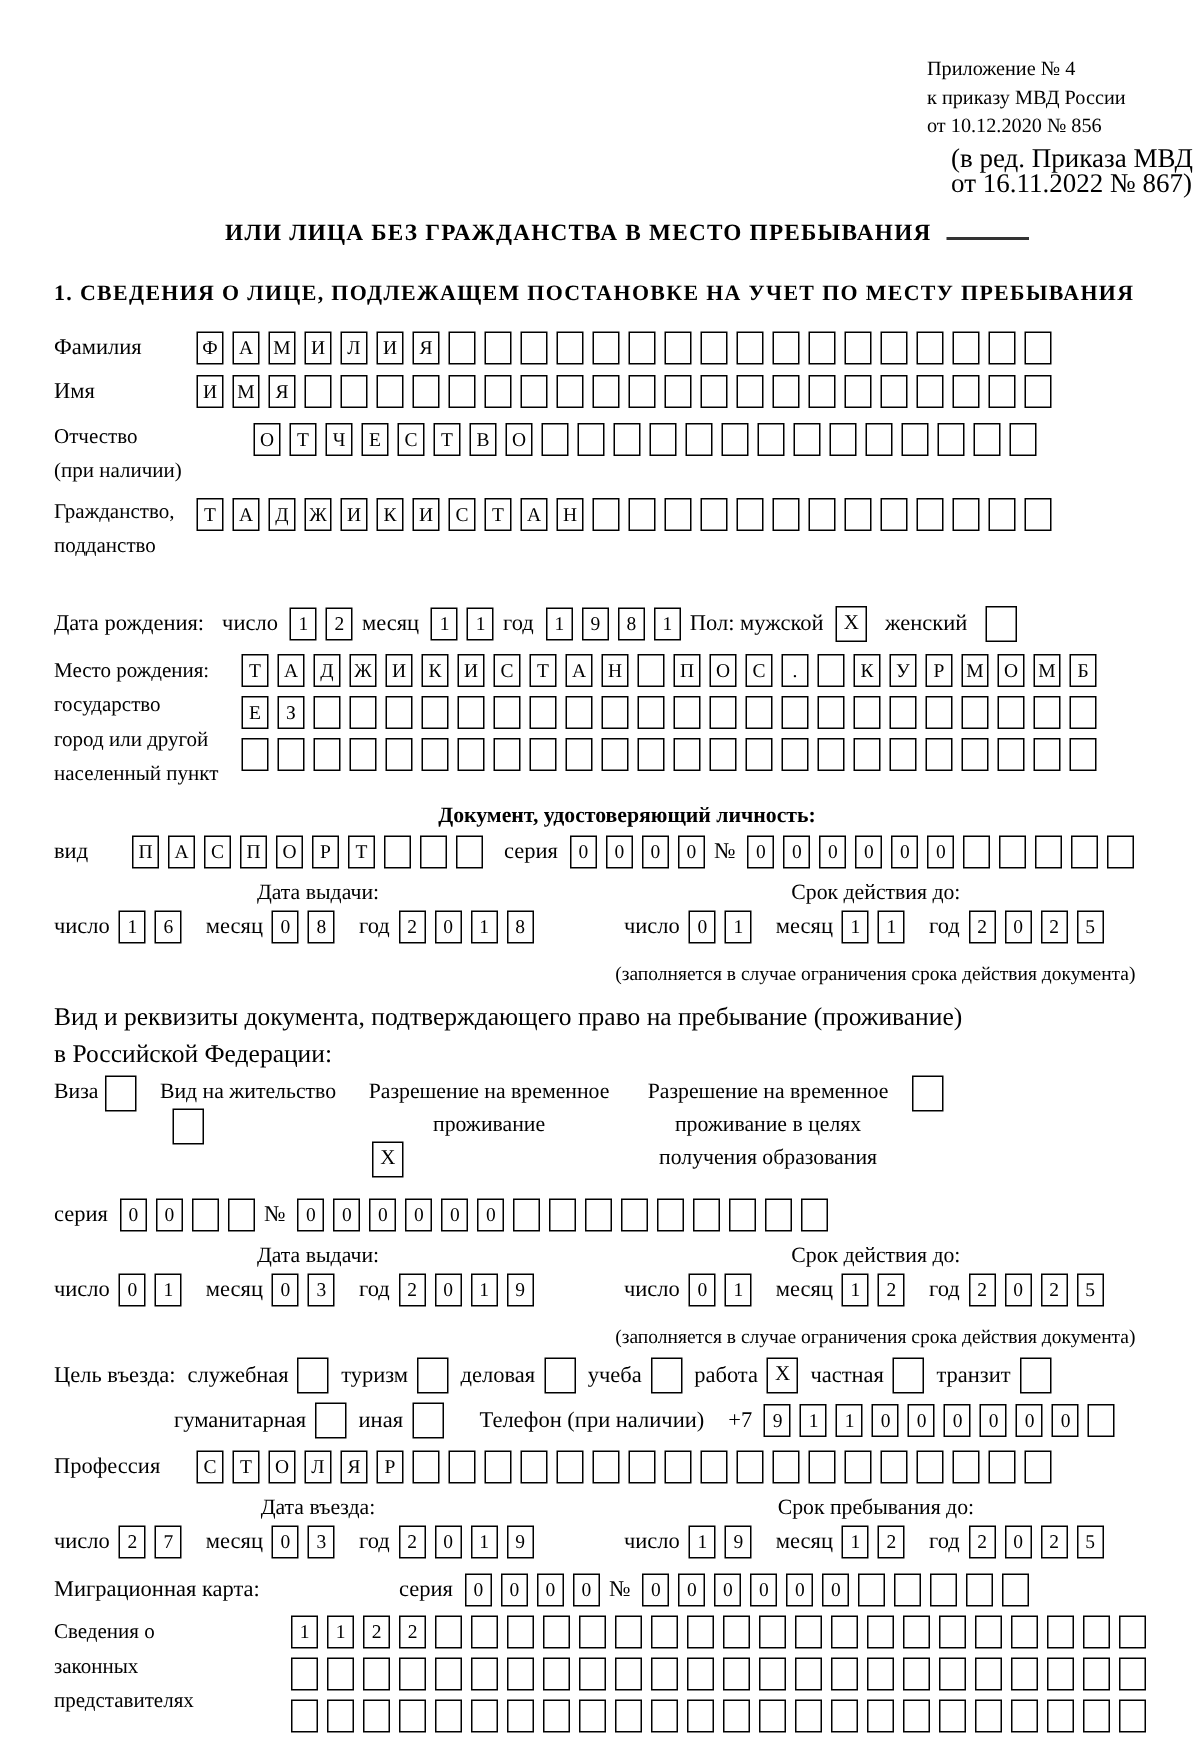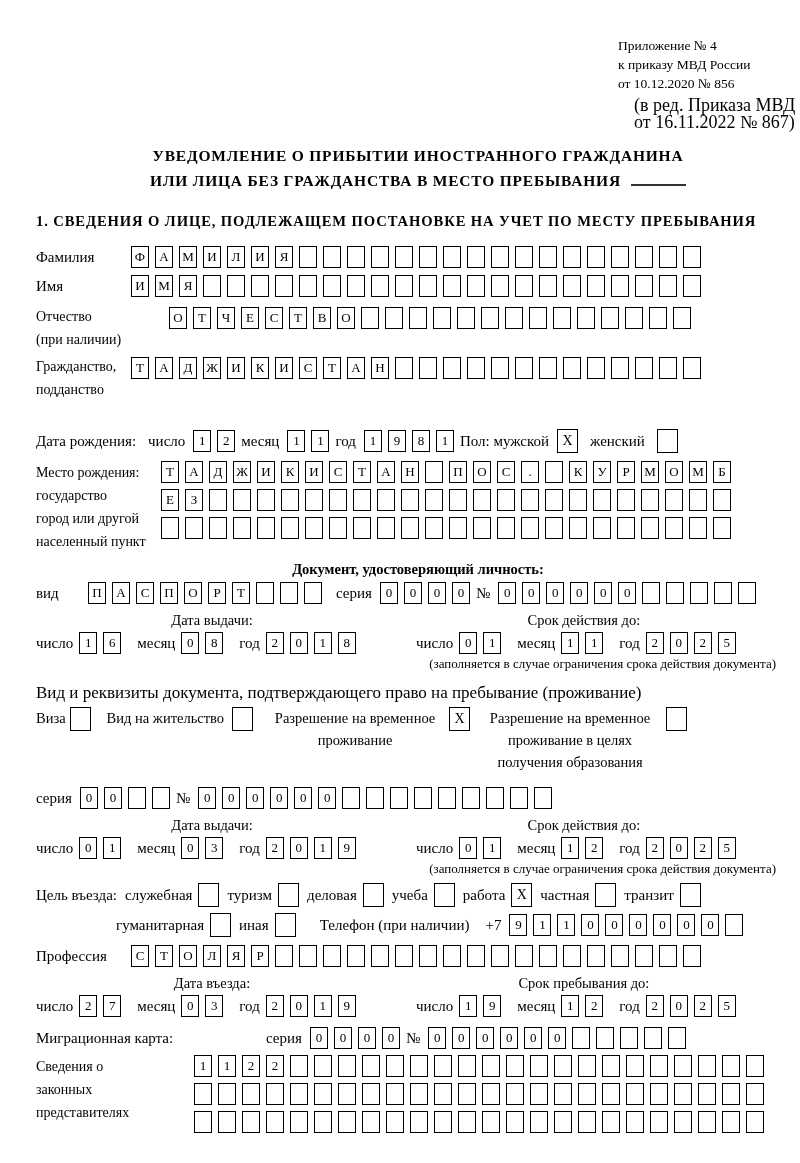--- a/index.html
+++ b/index.html
@@ -30,40 +30,40 @@
   .w158 { width:158px; }
   .boxes { display:flex; align-items:center; flex:none; }
   .cell {
     display:inline-block; width:16px; height:20px; border:1.6px solid #000;
     margin-right:6px; text-align:center; font-size:13px; line-height:20px; flex:none;
   }
   .chk {
     display:inline-block; width:19px; height:22px; border:1.6px solid #000;
     text-align:center; font-size:14px; line-height:22px; flex:none;
   }
-  .gap8 { margin-left:8px; } .gap12 { margin-left:12px; } .gap16 { margin-left:16px; }
+  .gap8 { margin-left:8px; } .gap12 { margin-left:12px; } .gap16 { margin-left:16px;flex-direction:column; }
   .gap24 { margin-left:24px; } .gap60 { margin-left:60px; }
 
   
   .multirow { display:flex; align-items:flex-start; margin-top:8px; }
   .stack .boxes { margin-top:6px; }
   .stack .boxes:first-child { margin-top:0; }
 
   .center-bold { text-align:center; font-weight:bold; font-size:14.5px; margin-top:8px; }
 
   
   .dates { display:flex; margin-top:8px; white-space:nowrap; }
   .dg { flex:none; }
   .dg-left { width:352px; }
   .dg-right { margin-left:28px; }
   .dg-h { text-align:center; font-size:14.5px; }
   .dg-row { display:flex; align-items:center; margin-top:3px; }
   .dg-row .lbl { margin-right:6px; }
   .dg-row .boxes { margin-right:10px; }
-  .note-right { text-align:right; font-size:13px; margin-top:2px; padding-right:24px; }
+  .note-right { text-align:right; font-size:13px; margin-top:12px; padding-right:43px; }
 
   .para { font-size:17px; line-height:25px; margin-top:8px; }
 
   
   .permits { display:flex; align-items:flex-start; margin-top:2px; white-space:nowrap; }
   .permit-item { display:flex; align-items:flex-start; flex:none; }
   .permit-text { font-size:14.5px; line-height:22px; text-align:center; white-space:normal; }
   .permit-item .chk { margin-left:8px; }
 
   
@@ -80,21 +80,20 @@
     <div>Приложение № 4</div>
     <div>к приказу МВД России</div>
     <div>от 10.12.2020 № 856</div>
     <div class="hdr-amend">
       <div>(в ред. Приказа МВД России</div>
       <div>от 16.11.2022 № 867)</div>
     </div>
   </div>
 
   <div class="title">
-    <div>УВЕДОМЛЕНИЕ О ПРИБЫТИИ ИНОСТРАННОГО ГРАЖДАНИНА</div>
     <div><span>ИЛИ ЛИЦА БЕЗ ГРАЖДАНСТВА В МЕСТО ПРЕБЫВАНИЯ</span><span class="blank-underline"></span></div>
   </div>
 
   <div class="sec-heading">1. СВЕДЕНИЯ О ЛИЦЕ, ПОДЛЕЖАЩЕМ ПОСТАНОВКЕ НА УЧЕТ ПО МЕСТУ ПРЕБЫВАНИЯ</div>
 
   <div class="row" style="margin-top:16px;">
     <span class="lbl w95">Фамилия</span>
     <span class="boxes">
         <span class="cell">Ф</span>
         <span class="cell">А</span>
@@ -413,20 +412,21 @@
             <span class="cell">2</span>
             <span class="cell">5</span>
           </span>
       </div>
     </div>
   </div>
   <div class="note-right">(заполняется в случае ограничения срока действия документа)</div>
 
   <div class="para">
     <div>Вид и реквизиты документа, подтверждающего право на пребывание (проживание)</div>
+    <div>в Российской Федерации:</div>
   </div>
 
   <div class="permits">
     <div class="permit-item">
       <span class="permit-text">Виза</span>
       <span class="chk" style="margin-left:4px;"></span>
     </div>
     <div class="permit-item gap16">
       <span class="permit-text">Вид на жительство</span>
       <span class="chk gap12"></span>

